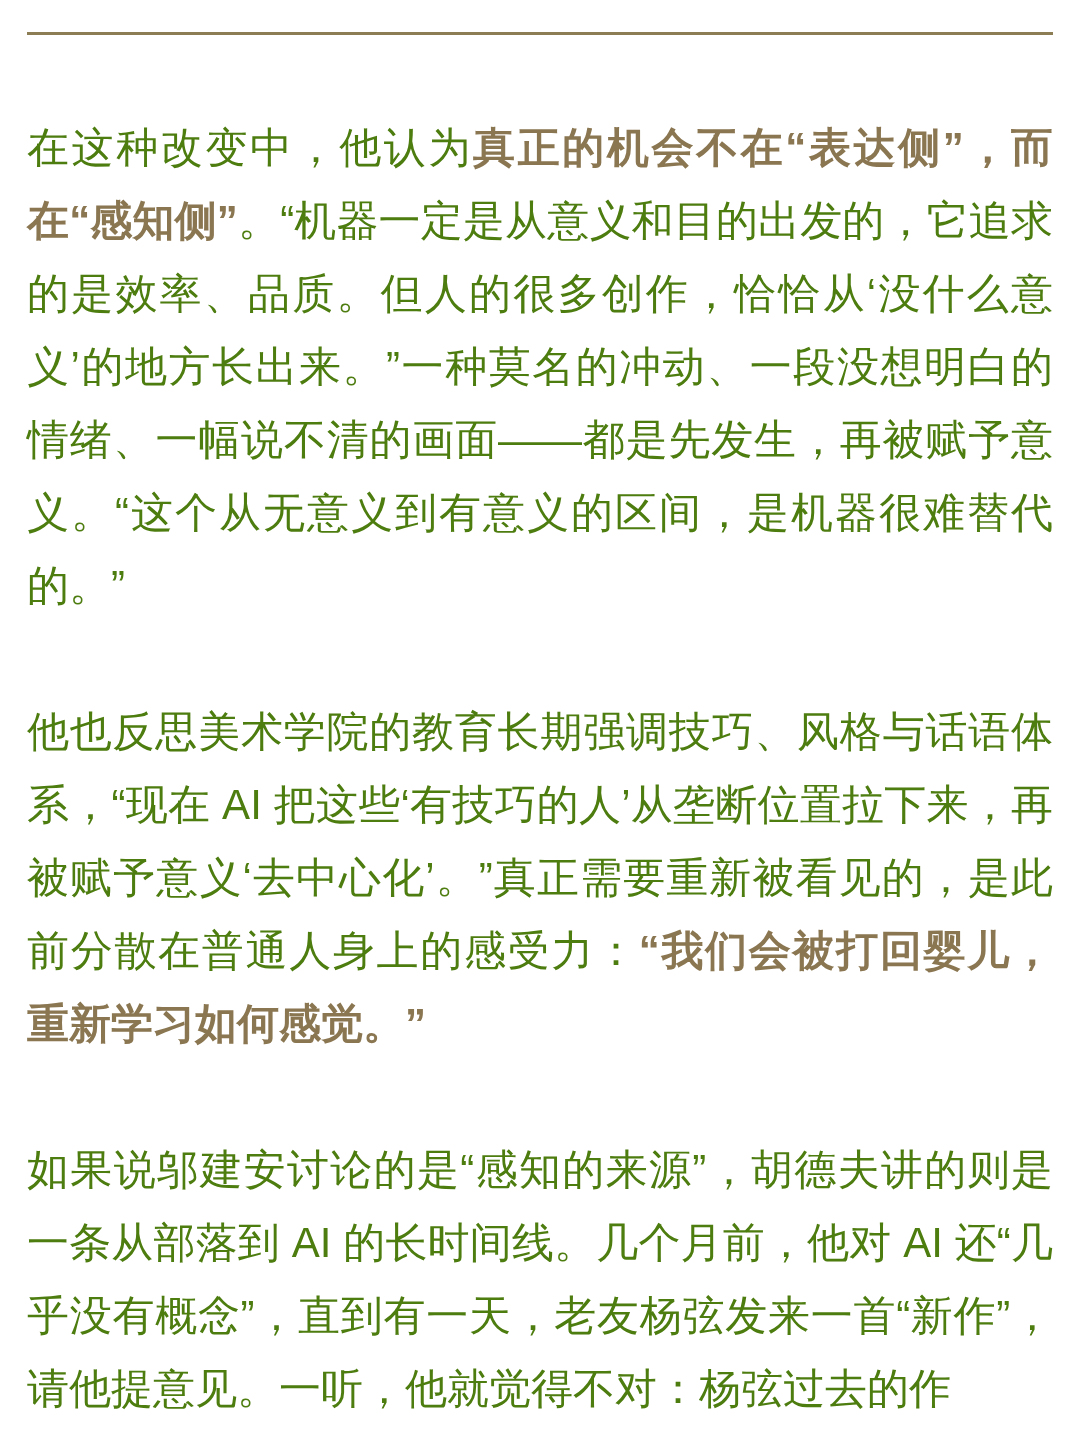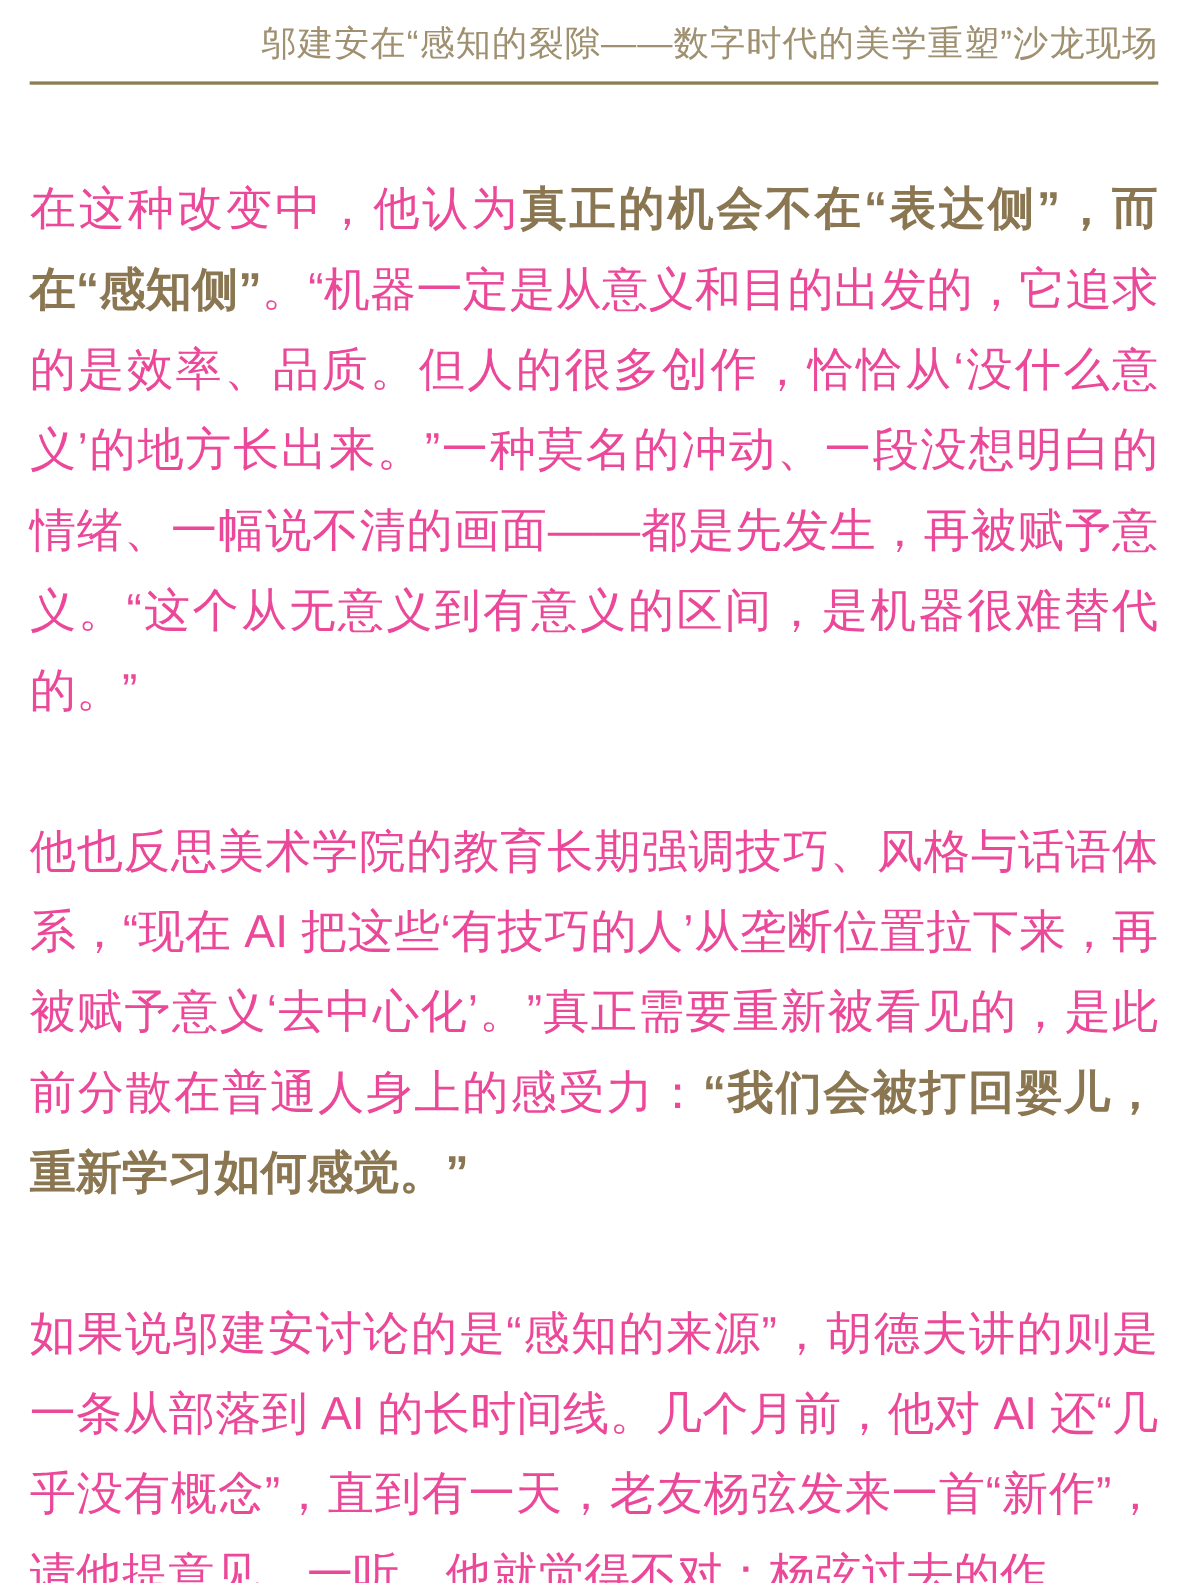--- a/index.html
+++ b/index.html
@@ -35,34 +35,33 @@
     color: #000000;
     text-align: justify;
     text-justify: inter-ideograph;
     word-break: break-all;
   }
   .article p.first {
     margin-top: 76px;
   }
   .seg-normal {
     font-weight: 400;
-    color: #ec4899;
+    color: #4d7c0f;
     margin-top: 35px;
   }
   .seg-accent {
     font-weight: 700;
     color: #8a7651;
   }
 </style>
 </head>
 <body>
 
 <div class="page">
 
-  <div class="caption">邬建安在“感知的裂隙——数字时代的美学重塑”沙龙现场</div>
 
   <div class="caption-divider"></div>
 
   <div class="article">
 
     <p class="first"><span class="seg-normal">在这种改变中，他认为</span><span class="seg-accent">真正的机会不在“表达侧”，而在“感知侧”</span><span class="seg-normal">。“机器一定是从意义和目的出发的，它追求的是效率、品质。但人的很多创作，恰恰从‘没什么意义’的地方长出来。”一种莫名的冲动、一段没想明白的情绪、一幅说不清的画面——都是先发生，再被赋予意义。“这个从无意义到有意义的区间，是机器很难替代的。”</span></p>
 
     <p><span class="seg-normal">他也反思美术学院的教育长期强调技巧、风格与话语体系，“现在 AI 把这些‘有技巧的人’从垄断位置拉下来，再被赋予意义‘去中心化’。”真正需要重新被看见的，是此前分散在普通人身上的感受力：</span><span class="seg-accent">“我们会被打回婴儿，重新学习如何感觉。”</span></p>
 
     <p><span class="seg-normal">如果说邬建安讨论的是“感知的来源”，胡德夫讲的则是一条从部落到 AI 的长时间线。几个月前，他对 AI 还“几乎没有概念”，直到有一天，老友杨弦发来一首“新作”，请他提意见。一听，他就觉得不对：杨弦过去的作</span></p>

